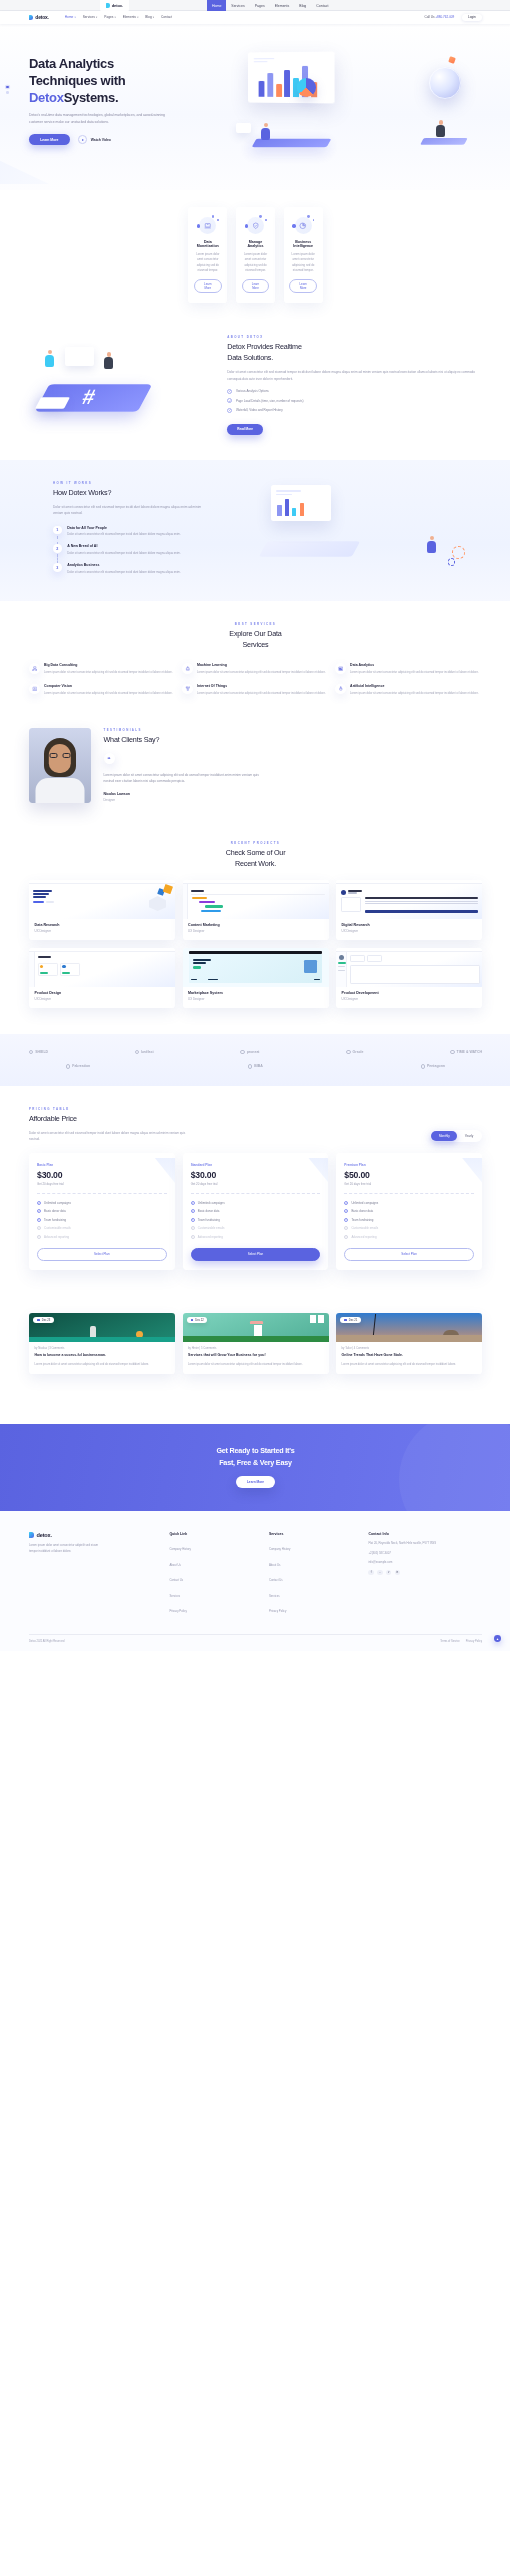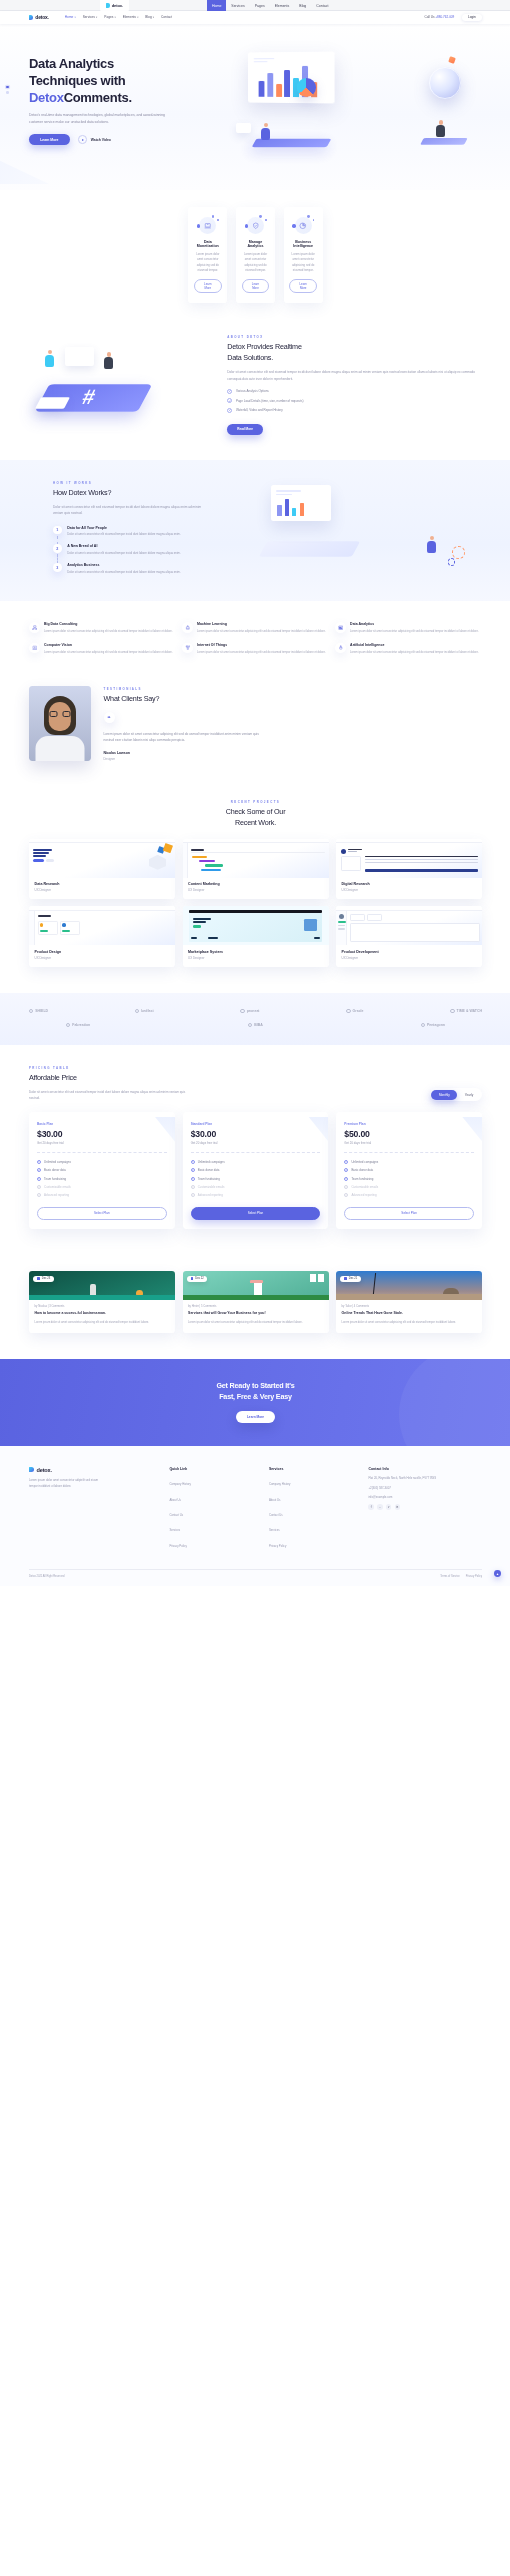--- a/index.html
+++ b/index.html
@@ -234,21 +234,21 @@
   .bl-img.c{ background:linear-gradient(180deg,#2f7bd0,#9a8a8f 70%,#c0a894);}
   .bl-date{ position:absolute; left:4.4px; top:4.4px; background:#fff; border-radius:5.6px; padding:1.6px 3.7px;
      font-size:2.7px; color:#3a3b4d; display:flex; align-items:center; gap:1.9px; box-shadow:0 1.9px 5.6px rgba(0,0,0,.12);}
   .cal{ width:2.8px;height:2.8px;border-radius:0.6px;background:#5a63e0; display:block;}
   .bl-body{ padding:5px 5.6px 7.5px;}
   .bl-meta{ font-size:2.7px; color:#a2a4b8; margin-bottom:3.1px;}
   .bl-title{ font-size:3.5px; font-weight:700; color:#23233b; line-height:1.5; margin-bottom:3.7px;}
   .bl-ex{ font-size:2.7px; line-height:2.0; color:#a3a5b8;}
 
   
-  .cta{ background:linear-gradient(100deg,#5a63e0,#6f78ef); text-align:center; padding:21px 29px 22.4px; position:relative; overflow:hidden;}
+  .cta{ background:linear-gradient(100deg,#5a63e0,#6f78ef); text-align:center; padding:21px 29px 22.4px; position:relative; overflow:hidden;margin-top:24px;}
   .cta h2{ color:#fff; font-size:7.2px; font-weight:700; line-height:1.55; letter-spacing:-0.2px;}
   .cta-btn{ margin-top:8.7px; background:#fff; color:#5a63e0; border:none; font-size:3.2px; font-weight:600;
      padding:4px 11.2px; border-radius:11.2px; cursor:pointer; box-shadow:0 5px 11.2px rgba(30,40,110,.18);}
   .cta-wave{ position:absolute; right:-25px; bottom:-37px; width:137px; height:137px; border-radius:50%;
      background:rgba(255,255,255,.05);}
 
   
   .footer{ background:#fbfcff; padding:21px 29px 0;}
   .f-grid{ display:grid; grid-template-columns:1.45fr 1fr 1fr 1.25fr; gap:8.7px;}
   .f-brand{ display:flex; align-items:center; gap:2.5px; margin-bottom:5.6px;}
@@ -332,21 +332,21 @@
     <div class="hero-deco-tri"></div>
     <div class="dot-nav">
       <i class="on"></i>
       <i></i>
     </div>
     <div class="hero-in">
       <div class="hero-left">
         <h1 class="hero-h1">
           <span>Data Analytics</span><br>
           <span>Techniques with</span><br>
-          <span class="accent">Detox</span><span>Comments.</span>
+          <span class="accent">Detox</span><span>Systems.</span>
         </h1>
         <p class="hero-p">Detox's real-time data management technologies, global marketplaces, and award-winning customer service make our unstacked data solutions.</p>
         <div class="hero-cta">
           <button class="btn-primary">Learn More</button>
           <div class="watch">
             <span class="play-ring">
                 <span></span>
               </span>
             <span class="watch-label">Watch Video</span>
           </div>
@@ -526,20 +526,27 @@
       <div class="gear" style="right:17.4px;bottom:16px;width:12.5px;height:12.5px;"></div>
       <div class="gear" style="right:27px;bottom:8.7px;width:7.5px;height:7.5px;border-color:#5a63e0;"></div>
       <div class="person" style="right:45px;bottom:20px;">
           <div class="head"></div>
           <div class="body"></div>
         </div>
     </div>
   </section>
 
   <section class="services">
+    <div class="srv-head">
+      <div class="eyebrow">BEST SERVICES</div>
+      <h2 class="h2">
+        <span>Explore Our Data</span><br>
+        <span>Services</span>
+      </h2>
+    </div>
     <div class="srv-grid">
       <div class="srv">
         <span class="srv-ic">
             <svg width="5.6" height="5.6" viewBox="0 0 24 24" fill="none" stroke="#5a63e0" stroke-width="1.6">
               <rect x="7" y="3" width="10" height="7" rx="1"></rect>
               <line x1="12" y1="10" x2="12" y2="14"></line>
               <rect x="2" y="16" width="6" height="5" rx="1"></rect>
               <rect x="16" y="16" width="6" height="5" rx="1"></rect>
               <path d="M5 16v-2h14v2"></path>
             </svg>

